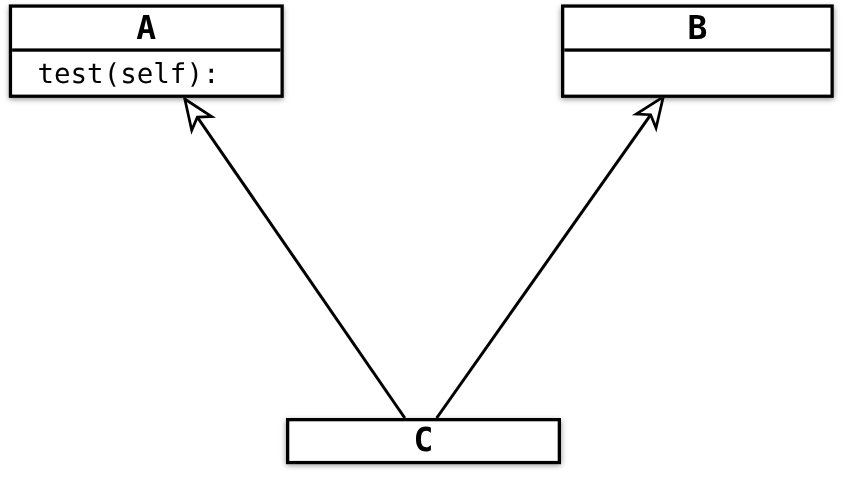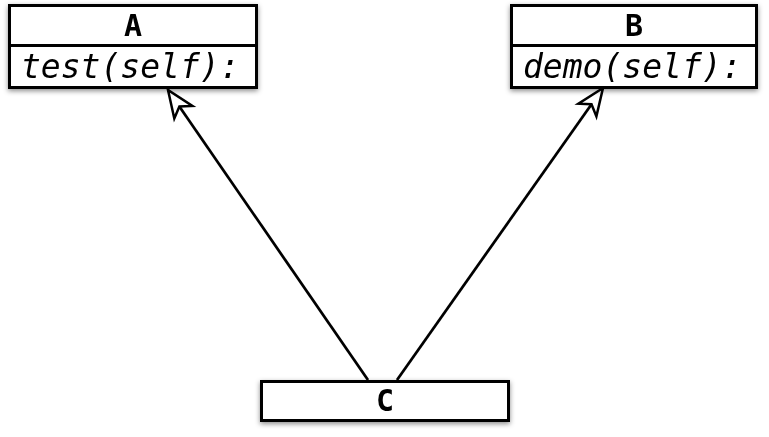--- a/index.html
+++ b/index.html
@@ -46,26 +46,25 @@
     line-height: 1;
   }
   .class-header.no-divider {
     border-bottom: none;
     height: auto;
   }
   .class-method {
     flex: 1;
     display: flex;
     align-items: center;
-    font-size: 33px;
+    font-size: 25px;
     line-height: 1;
-    padding-left: 10px;
+    padding-left: 23px;
     white-space: nowrap;
     overflow: hidden;
-    font-style: italic;
   }
   .arrow-line {
     stroke: #000000;
     stroke-width: 2.75;
     fill: none;
   }
   .arrow-head {
     stroke: #000000;
     stroke-width: 2.5;
     fill: #ffffff;
@@ -88,20 +87,19 @@
     </g>
   </svg>
 
   <div class="class-box box-a">
     <div class="class-header">A</div>
     <div class="class-method">test(self):</div>
   </div>
 
   <div class="class-box box-b">
     <div class="class-header">B</div>
-    <div class="class-method">demo(self):</div>
   </div>
 
   <div class="class-box box-c">
     <div class="class-header no-divider">C</div>
   </div>
 
 </div>
 
 </body></html>

